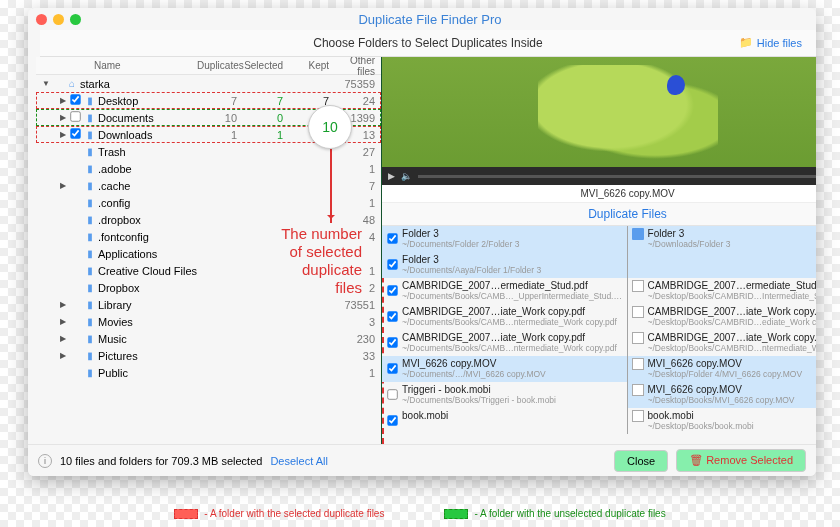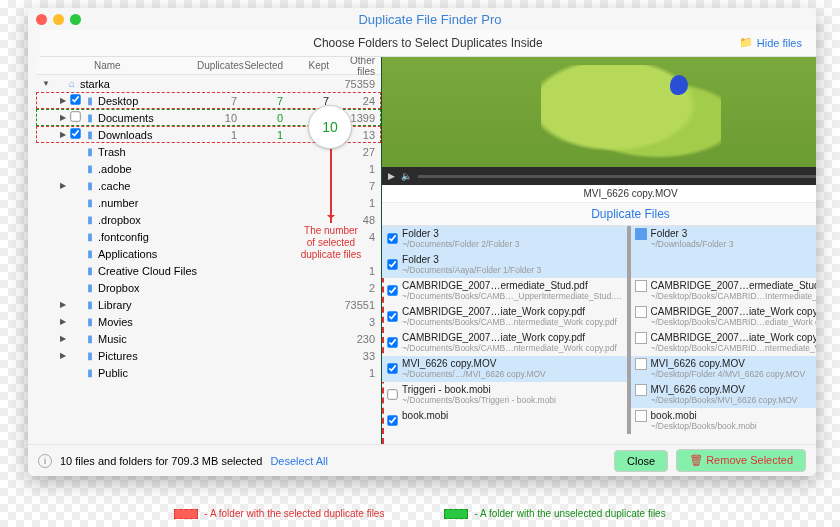--- a/index.html
+++ b/index.html
@@ -26,32 +26,32 @@
 .row .label{flex:1; white-space:nowrap; overflow:hidden; text-overflow:ellipsis;}
 .row .num{width:46px; text-align:right; padding-right:6px; color:#777;}
 .row .sel{color:#169e2b;}
 .row .kept{color:#1f1f1f;}
 .row.ind0{padding-left:6px;} .row.ind1{padding-left:24px;}
 .selbox-red{outline:1.5px dashed #d33; outline-offset:-1px;}
 .selbox-green{outline:1.5px dashed #1a8f1a; outline-offset:-1px;}
 .circle-badge{position:absolute; left:272px; top:30px; width:44px; height:44px; border-radius:50%; background:#fff; border:1px solid #ccc; display:flex; align-items:center; justify-content:center; font-size:14px; color:#169e2b; box-shadow:0 1px 3px rgba(0,0,0,0.2); z-index:5;}
 .arrow-down{position:absolute; left:294px; top:74px; width:1.7px; height:74px; background:#d33; z-index:4;}
 .arrow-down::after{content:""; position:absolute; bottom:0; left:-3px; border:4px solid transparent; border-top-color:#d33;}
-.callout{position:absolute; left:250px; top:150px; width:90px; text-align:center; font-size:10px; color:#d33; line-height:1.2; z-index:4;}
+.callout{position:absolute; left:236px; top:150px; width:90px; text-align:right; font-size:15px; color:#d33; line-height:1.2; z-index:4;}
 .preview{background:#000; height:110px; position:relative; display:flex; align-items:center; justify-content:center; overflow:hidden;}
 .preview .sky{position:absolute; inset:0; background:linear-gradient(#7aa83c,#6b9c32);}
 .preview .leaf{position:absolute; width:180px; height:100px; left:50%; top:8px; transform:translateX(-50%); background:radial-gradient(ellipse at 40% 40%, #b6d95a 0 50%, transparent 55%), radial-gradient(ellipse at 65% 55%, #a3cc4a 0 45%, transparent 50%);}
 .preview .bird{position:absolute; left:58%; top:18px; width:18px; height:20px; background:#2a4fd6; border-radius:50% 50% 50% 40%;}
 .playbar{height:18px; background:#2b2b2b; display:flex; align-items:center; padding:0 6px; font-size:9px; color:#ccc; gap:6px;}
 .playbar .prog{flex:1; height:3px; background:#555;}
 .filename{font-size:10px; text-align:center; padding:3px 0; color:#333; background:#fff; border-bottom:1px solid #eee;}
 .dup-title{font-size:12px; color:#2a7ae2; text-align:center; padding:4px 0; background:#f9f9f9; border-bottom:1px solid #e4e4e4;}
 .duplist{flex:1; overflow:auto; font-size:10px; position:relative;}
 .dcols{display:flex;}
-.dcol{width:50%; border-right:4px solid #a3a3a3;}
+.dcol{width:50%; border-right:1px solid #a3a3a3;}
 .ditem{padding:2px 4px 2px 20px; position:relative; height:26px; overflow:hidden;}
 .ditem.sel{background:#cfe6fb;}
 .ditem .nm{color:#222; white-space:nowrap; overflow:hidden; text-overflow:ellipsis; font-size:10px;}
 .ditem .path{color:#999; font-size:8.5px; white-space:nowrap; overflow:hidden; text-overflow:ellipsis;}
 .ditem .chk{position:absolute; left:4px; top:6px; transform:scale(0.8);}
 .ditem .ficon{position:absolute; left:4px; top:2px; width:12px; height:12px; background:#fff; border:1px solid #aaa; font-size:7px; text-align:center;}
 .ditem.folder .ficon{background:#5a9ded; border:none; border-radius:1px;}
 .dup-dashed{position:absolute; left:0; top:0; bottom:0; width:3px; border-left:2px dashed #d33;}
 .footer{height:32px; border-top:1px solid #e4e4e4; background:#f6f6f6; display:flex; align-items:center; padding:0 10px; font-size:11px; gap:8px;}
 .footer .info-icon{width:14px; height:14px; border:1px solid #aaa; border-radius:50%; display:inline-flex; align-items:center; justify-content:center; font-size:9px; color:#777;}
@@ -170,21 +170,21 @@
             <span class="label">.cache</span>
             <span class="num"></span>
             <span class="num sel"></span>
             <span class="num kept"></span>
             <span class="num">7</span>
           </div>
           <div class="row ind1">
             <span class="arrow"></span>
             <span class="cb"></span>
             <span class="icon">▮</span>
-            <span class="label">.number</span>
+            <span class="label">.config</span>
             <span class="num"></span>
             <span class="num sel"></span>
             <span class="num kept"></span>
             <span class="num">1</span>
           </div>
           <div class="row ind1">
             <span class="arrow"></span>
             <span class="cb"></span>
             <span class="icon">▮</span>
             <span class="label">.dropbox</span>

